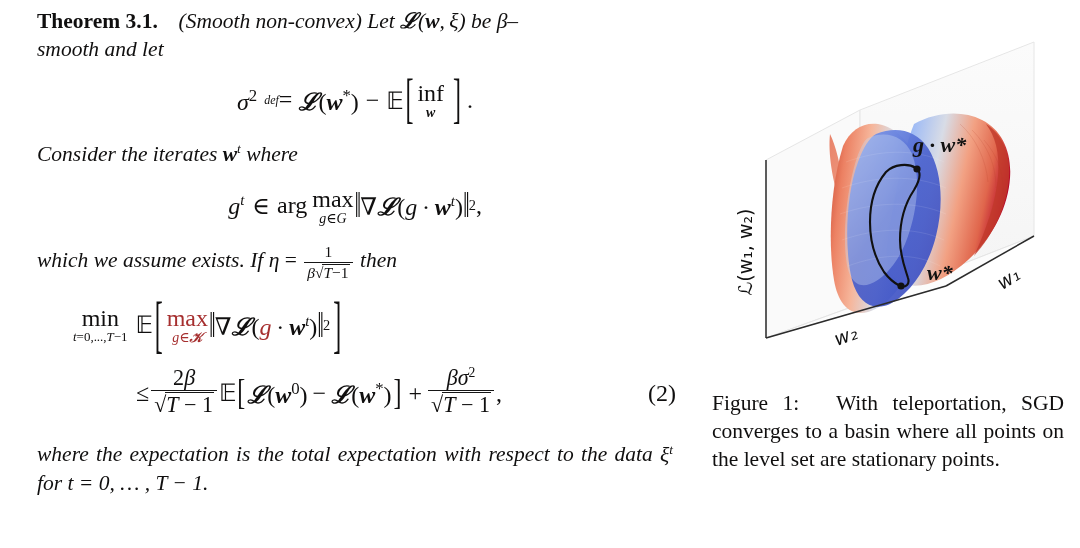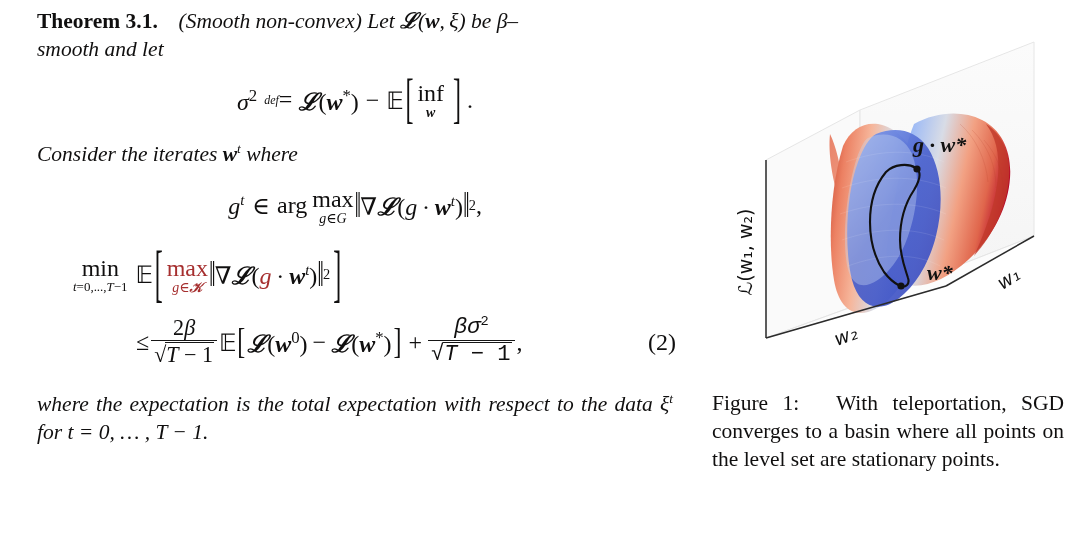--- a/index.html
+++ b/index.html
@@ -209,20 +209,32 @@
         <span class="op">max</span>
         <span class="lim"><span class="mi">g</span>∈<span class="mi">G</span></span>
       </span>
       <span class="norm" style="transform:scaleY(1.5);display:inline-block;">‖</span>
       <span>∇<span class="cal">ℒ</span>(<span class="mi">g</span> · <span class="mb">w</span><sup class="sm">t</sup>)</span>
       <span class="norm" style="transform:scaleY(1.5);display:inline-block;">‖</span>
         <sup class="st" style="font-size:0.60em;">2</sup>
       <span>,</span>
     </div>
 
+    <p class="para" style="margin-top:14px;">
+      <span>which we assume exists. If</span>
+      <span class="mi">η</span>
+      <span style="font-style:normal;">=</span>
+      <span class="frac" style="font-size:0.72em;top:0.02em;">
+        <span class="num" style="font-style:normal;">1</span>
+        <span class="den" style="font-style:normal;">
+          <span class="mi">β</span><span class="sqrt-wrap">√<span class="under"><span class="mi">T</span>−1</span></span>
+        </span>
+      </span>
+      <span>then</span>
+    </p>
 
     <div class="eq-block" style="font-size:24px; margin-top:14px; height:62px; justify-content:flex-start; padding-left:48px;">
       <span class="oplim">
         <span class="op">min</span>
         <span class="lim" style="font-size:0.54em;"><span class="mi">t</span>=0,...,<span class="mi">T</span>−1</span>
       </span>
       <span style="display:inline-block;width:7px"></span>
       <span class="bbE">𝔼</span>
       <span class="bigbr" style="transform:scaleY(2.6);">[</span>
       <span class="oplim red">
@@ -248,21 +260,21 @@
       <span class="medbr">[</span>
       <span><span class="cal">ℒ</span>(<span class="mb">w</span><sup class="st">0</sup>)</span>
       <span style="display:inline-block;width:5px"></span>
       <span>−</span>
       <span style="display:inline-block;width:5px"></span>
       <span><span class="cal">ℒ</span>(<span class="mb">w</span><sup class="st">*</sup>)</span>
       <span class="medbr">]</span>
       <span style="display:inline-block;width:5px"></span>
       <span>+</span>
       <span style="display:inline-block;width:4px"></span>
-      <span class="frac" style="font-size:0.92em;font-family:Liberation Mono, monospace;">
+      <span class="frac" style="font-size:0.92em;">
         <span class="num"><span class="mi">βσ</span><sup class="st" style="font-size:0.62em;">2</sup></span>
         <span class="den" style="font-style:normal;">
           <span class="sqrt-wrap">√<span class="under"><span class="mi">T</span> − 1</span></span>
         </span>
       </span>
       <span>,</span>
       <span class="eqno" style="right:10px;">(2)</span>
     </div>
 
     <p class="para" style="margin-top:16px;">

